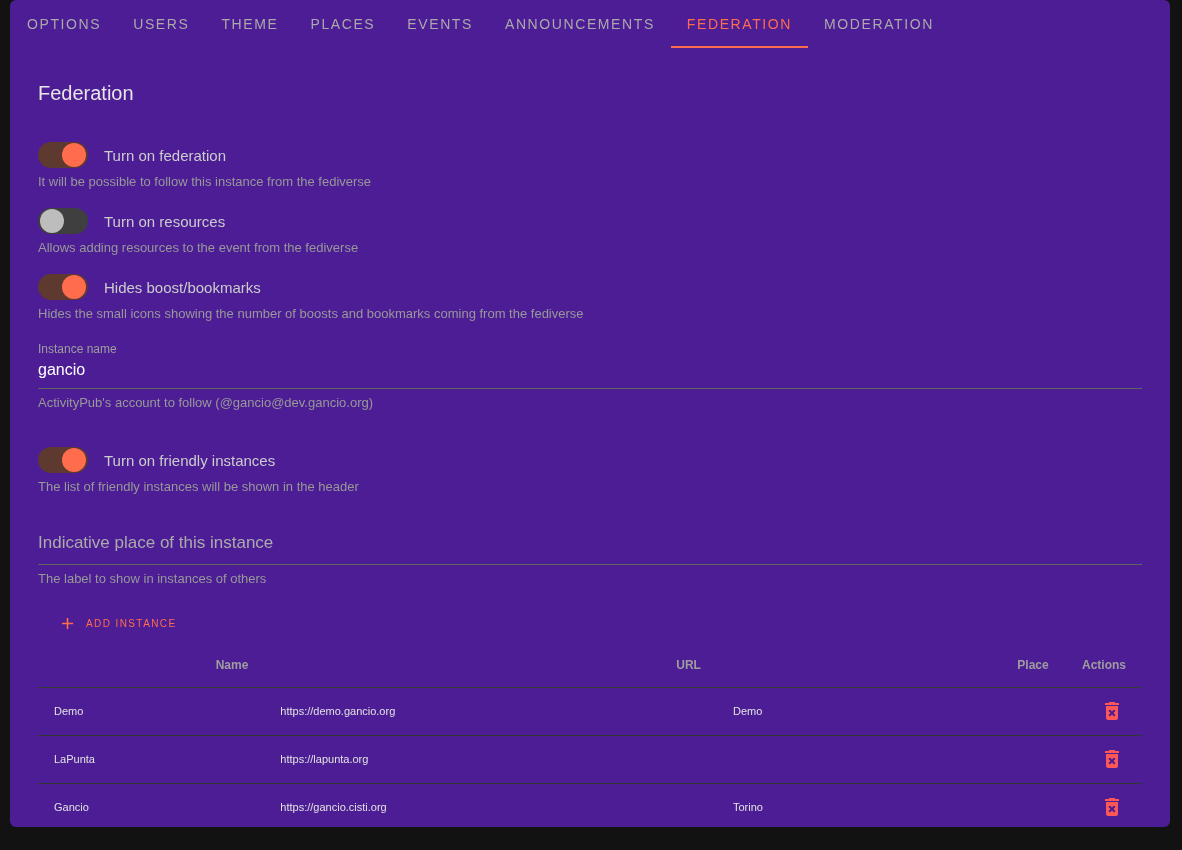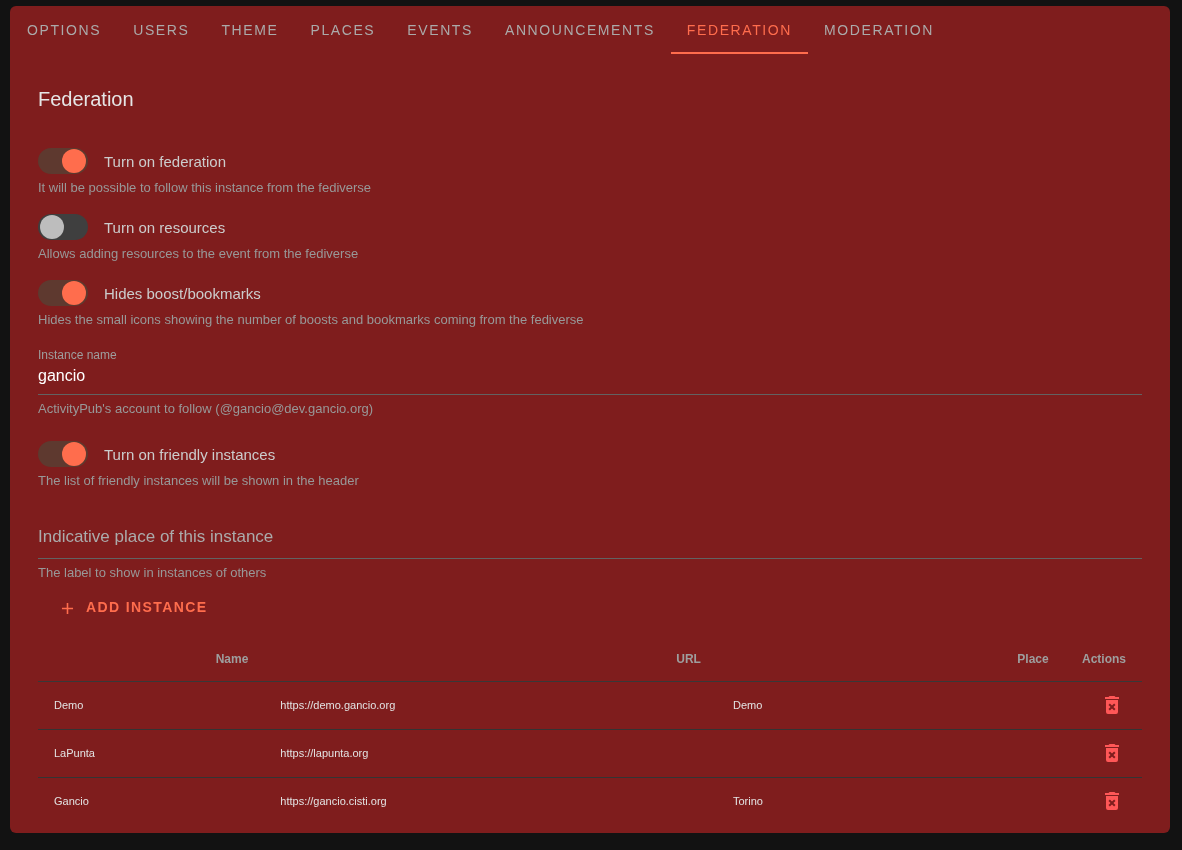--- a/index.html
+++ b/index.html
@@ -9,23 +9,23 @@
   * { box-sizing: border-box; }
   html, body {
     margin: 0; padding: 0;
     width: 1182px; height: 850px;
     background: #121212;
     font-family: "Liberation Sans", sans-serif;
     overflow: hidden;
   }
   .card {
     position: absolute;
-    left: 10px; top: 6px;
+    left: 10px; top: 0;
     width: 1160px; height: 827px;
-    background: #7f1d1d;
+    background: #4c1d95;
     border-radius: 6px;
   }
   
   .tabs {
     display: flex;
     align-items: stretch;
     height: 48px;
     padding: 0 1px;
   }
   .tab {
@@ -57,21 +57,21 @@
     color: #e6e6e6;
     line-height: 26px;
   }
   
   .switch-row {
     display: flex;
     align-items: center;
   }
   .mt-lg { margin-top: 36px; text-align: center; }
   .mt-md { margin-top: 18px; }
-  .mt-field { margin-top: 24px; }
+  .mt-field { margin-top: 36px; }
   .switch {
     position: relative;
     flex: 0 0 auto;
     width: 50px; height: 26px;
     border-radius: 14px;
     background: #3f3f3f;
     cursor: pointer;
   }
   .switch .knob {
     position: absolute;
@@ -112,31 +112,31 @@
     font-family: "Liberation Sans", sans-serif;
     font-size: 16px;
     padding: 5px 0 9px;
   }
   .field-input::placeholder { color: #ababab; opacity: 1; }
   .field-place { margin-top: 34px; }
   .field-place .field-input { padding: 4px 0 11px; font-size: 17px; }
   
   .add-btn {
     display: inline-flex;
-    align-items: flex-start;
+    align-items: center;
     gap: 9px;
     margin: 18px 0 0 12px;
     height: 36px;
     padding: 0 8px;
     background: transparent;
     border: none;
     color: var(--accent);
     font-family: "Liberation Sans", sans-serif;
-    font-size: 14px;
-    font-weight: 700;
+    font-size: 10px;
+    font-weight: 400;
     letter-spacing: 1.4px;
     cursor: pointer;
   }
   .add-btn svg { display: block; }
   
   table.instances {
     width: 100%;
     border-collapse: collapse;
     margin-top: 2px;
   }

